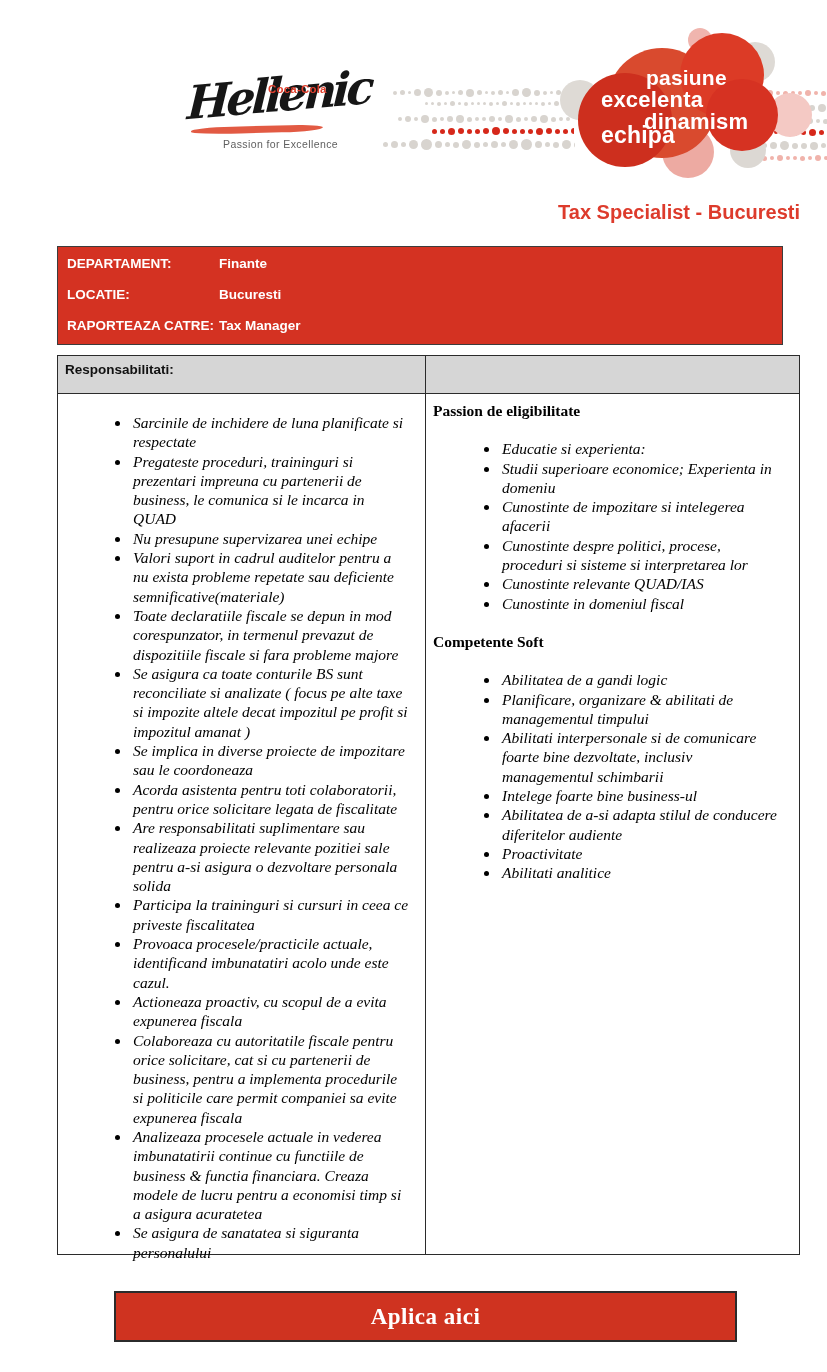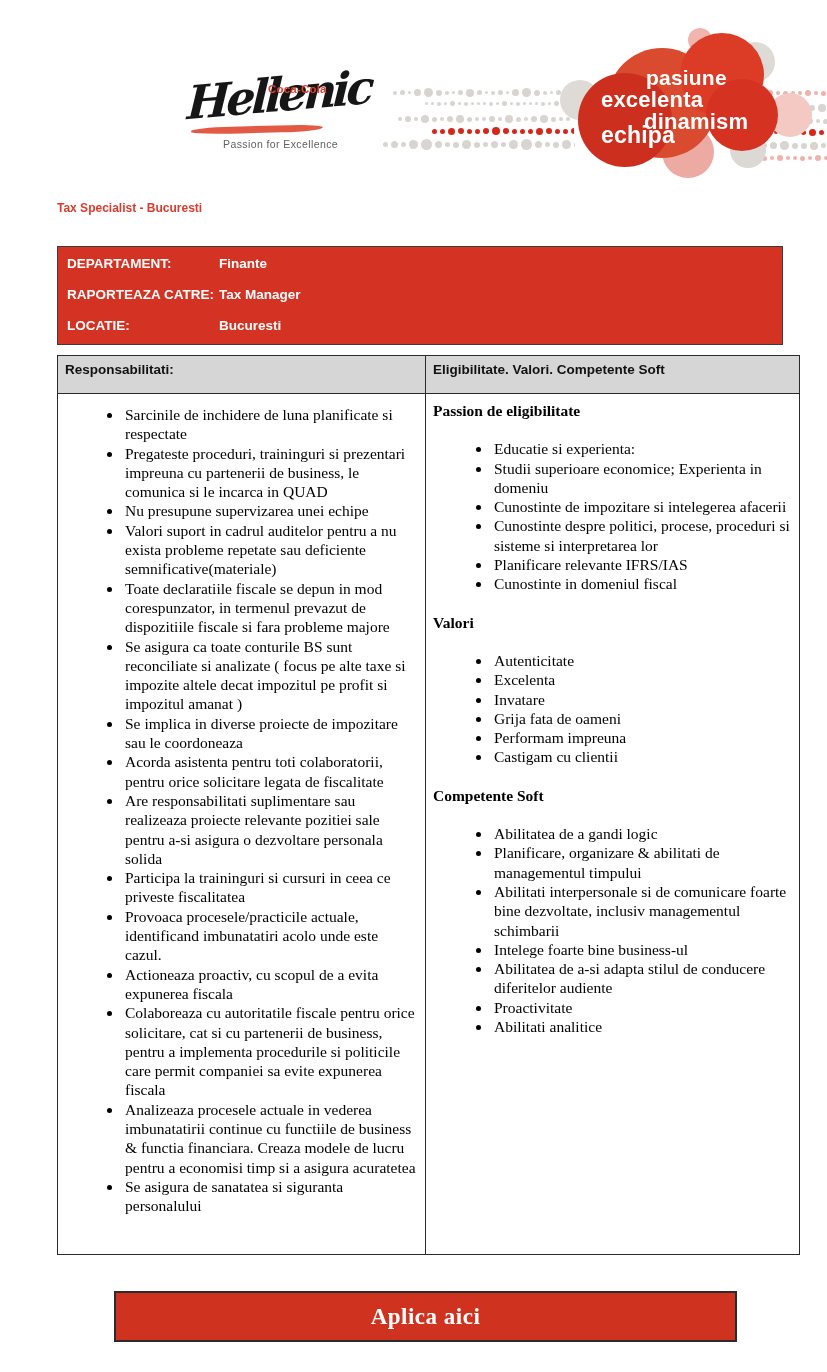--- a/index.html
+++ b/index.html
@@ -40,21 +40,21 @@
   .bubble { position: absolute; border-radius: 50%; }
   .bubble-word {
     position: absolute; color: #ffffff; font-weight: bold;
     font-family: "Liberation Sans", sans-serif; z-index: 10; white-space: nowrap;
     letter-spacing: 0.2px;
   }
 
   
   .job-title {
     position: absolute; left: 57px; top: 201px; width: 743px;
-    text-align: left; color: #dd3b2c; font-weight: bold; font-size: 12px;
+    text-align: right; color: #dd3b2c; font-weight: bold; font-size: 20px;
   }
 
   
   .info-box {
     position: absolute; left: 57px; top: 246px; width: 726px; height: 99px;
     background: #d43222; border: 1px solid #3c3c3c;
     display: flex; flex-direction: column; justify-content: space-between;
     padding: 9px 10px 11px 9px;
   }
   .info-row { display: flex; color: #ffffff; font-weight: bold; font-size: 13.5px; }
@@ -70,21 +70,21 @@
   .table-head {
     display: flex; background: #d6d6d6; border-bottom: 1px solid #2b2b2b;
     font-family: "Liberation Sans", sans-serif; font-weight: bold; font-size: 13.5px;
     color: #111; height: 38px; flex: 0 0 auto;
   }
   .table-body { display: flex; flex: 1 1 auto; min-height: 0; }
   .col-left  { width: 368px; flex: 0 0 auto; border-right: 1px solid #2b2b2b; }
   .col-right { flex: 1 1 auto; }
   .table-head .col-left, .table-head .col-right { padding: 6px 8px 0 7px; border-right-color: #2b2b2b; }
   .cell { padding: 7px 4px 0 0; font-size: 15.5px; line-height: 19.3px; color: #000; }
-  .cell ul { margin: 4px; padding-left: 61px; }
+  .cell ul { margin: 12px; padding-left: 61px; font-style: italic; }
   .cell ul li { padding-left: 2px; }
   .col-right .cell { padding-left: 7px; }
   .col-right .cell ul { padding-left: 55px; }
   .section-heading { font-weight: bold; font-size: 15.5px; margin-bottom: 19px; }
   .col-right ul { margin-bottom: 19px !important; }
 
   
   .apply-button {
     position: absolute; left: 114px; top: 1291px; width: 623px; height: 51px;
     background: #cf3320; border: 2px solid #2b2b2b;
@@ -309,33 +309,32 @@
   </div>
 
   <div class="job-title">Tax Specialist - Bucuresti</div>
 
   <div class="info-box">
     <div class="info-row">
       <span class="info-label">DEPARTAMENT:</span>
       <span class="info-value">Finante</span>
     </div>
     <div class="info-row">
+      <span class="info-label">LOCATIE:</span>
+      <span class="info-value">Bucuresti</span>
+    </div>
+    <div class="info-row">
       <span class="info-label">RAPORTEAZA CATRE:</span>
       <span class="info-value">Tax Manager</span>
-    </div>
-    <div class="info-row">
-      <span class="info-label">LOCATIE:</span>
-      <span class="info-value">Bucuresti</span>
     </div>
   </div>
 
   <div class="main-table">
     <div class="table-head">
       <div class="col-left">Responsabilitati:</div>
-      <div class="col-right">Eligibilitate. Valori. Competente Soft</div>
     </div>
     <div class="table-body">
       <div class="col-left">
         <div class="cell">
           <ul>
               <li>Sarcinile de inchidere de luna planificate si respectate</li>
               <li>Pregateste proceduri, traininguri si prezentari impreuna cu partenerii de business, le comunica si le incarca in QUAD</li>
               <li>Nu presupune supervizarea unei echipe</li>
               <li>Valori suport in cadrul auditelor pentru a nu exista probleme repetate sau deficiente semnificative(materiale)</li>
               <li>Toate declaratiile fiscale se depun in mod corespunzator, in termenul prevazut de dispozitiile fiscale si fara probleme majore</li>
@@ -354,33 +353,22 @@
       </div>
       <div class="col-right">
         <div class="cell">
           <div>
             <div class="section-heading">Passion de eligibilitate</div>
             <ul>
                 <li>Educatie si experienta:</li>
                 <li>Studii superioare economice; Experienta in domeniu</li>
                 <li>Cunostinte de impozitare si intelegerea afacerii</li>
                 <li>Cunostinte despre politici, procese, proceduri si sisteme si interpretarea lor</li>
-                <li>Planificare relevante IFRS/IAS</li>
+                <li>Cunostinte relevante QUAD/IAS</li>
                 <li>Cunostinte in domeniul fiscal</li>
-              </ul>
-          </div>
-          <div>
-            <div class="section-heading">Valori</div>
-            <ul>
-                <li>Autenticitate</li>
-                <li>Excelenta</li>
-                <li>Invatare</li>
-                <li>Grija fata de oameni</li>
-                <li>Performam impreuna</li>
-                <li>Castigam cu clientii</li>
               </ul>
           </div>
           <div>
             <div class="section-heading">Competente Soft</div>
             <ul>
                 <li>Abilitatea de a gandi logic</li>
                 <li>Planificare, organizare &amp; abilitati de managementul timpului</li>
                 <li>Abilitati interpersonale si de comunicare foarte bine dezvoltate, inclusiv managementul schimbarii</li>
                 <li>Intelege foarte bine business-ul</li>
                 <li>Abilitatea de a-si adapta stilul de conducere diferitelor audiente</li>

